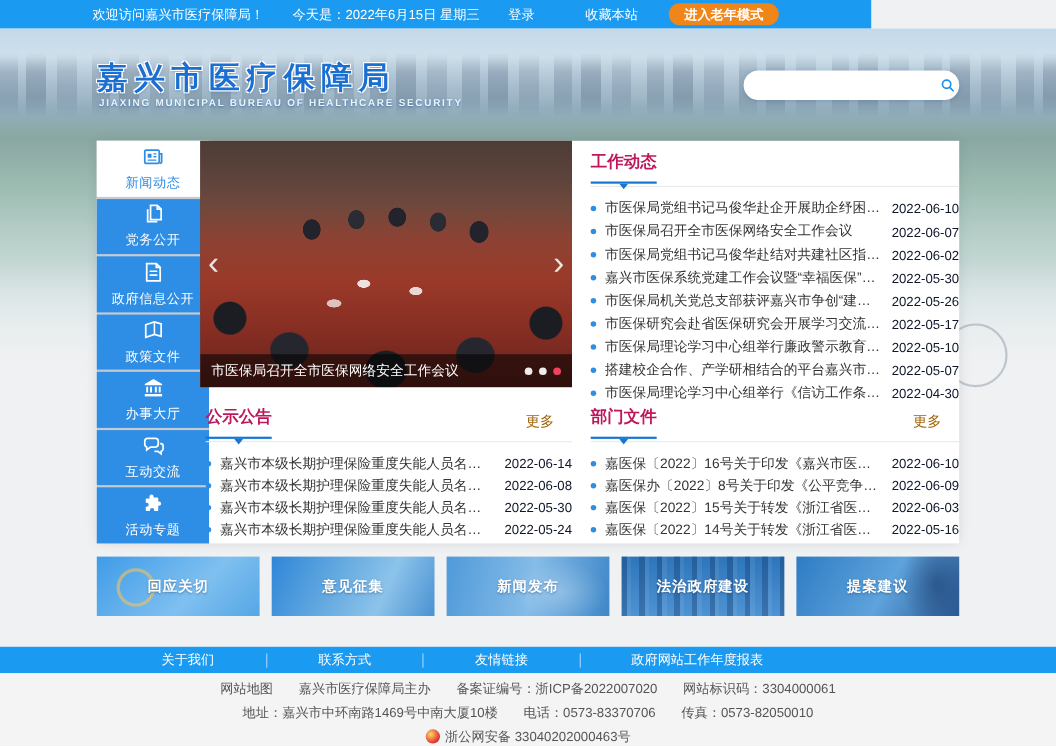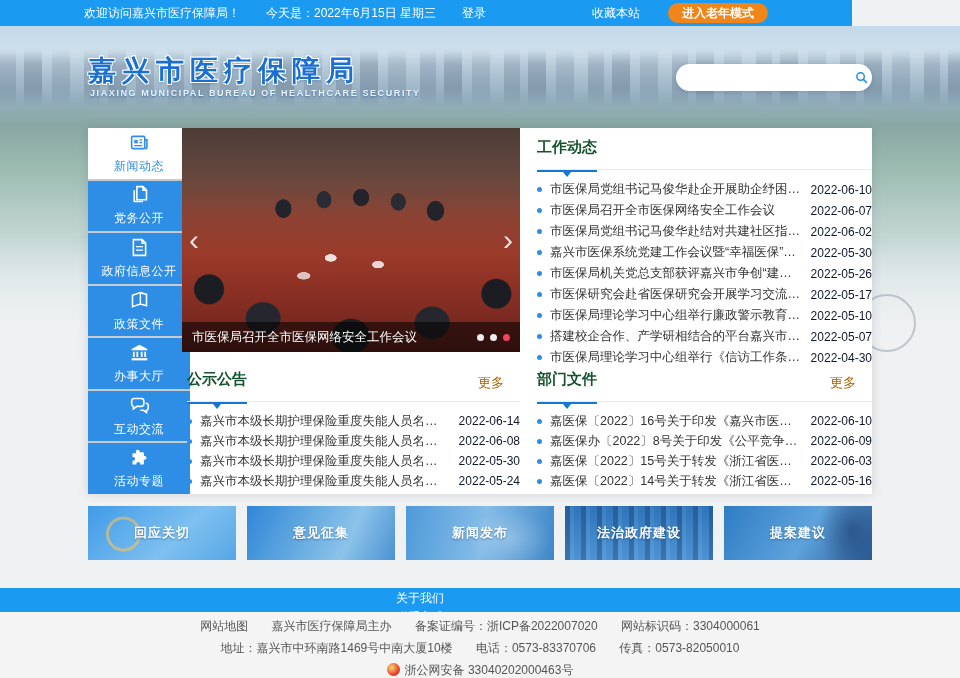--- a/index.html
+++ b/index.html
@@ -1,21 +1,21 @@
 <!DOCTYPE html>
 <html><head>
 <meta charset="utf-8">
 <style>
   html,body{margin:0;padding:0;background:#e9eaec;}
   *{box-sizing:border-box;}
   .page{position:relative;width:960px;height:678px;margin:0 auto;overflow:hidden;
         background:#f0f1f2;font-family:"Liberation Sans","DejaVu Sans",sans-serif;}
 
   
-  .topbar{position:absolute;top:0;left:0;width:852px;height:26px;background:#1b9af2;
+  .topbar{position:absolute;top:0;left:0;width:792px;height:26px;background:#1b9af2;
           display:flex;align-items:center;justify-content:space-between;
           padding:4px 84px;color:#fff;font-size:12px;}
   .topbar-left{display:flex;align-items:center;gap:26px;}
   .topbar-right{display:flex;align-items:center;gap:28px;}
   .topbar a{color:#fff;text-decoration:none;cursor:pointer;}
   .elder-btn{background:#f08519;color:#fff;border:none;border-radius:10px;height:20px;
              padding:0 14px;font-size:12px;font-weight:bold;cursor:pointer;
              font-family:inherit;line-height:20px;}
 
   
@@ -85,21 +85,21 @@
                display:flex;align-items:center;padding:0 10px;z-index:2;}
   .caption{flex:1;color:#fff;font-size:12.5px;white-space:nowrap;overflow:hidden;text-overflow:ellipsis;cursor:pointer;}
   .dots{display:flex;gap:6px;margin-left:8px;}
   .dot{width:7px;height:7px;border-radius:50%;background:rgba(255,255,255,.92);cursor:pointer;}
   .dot.active{background:#f4415f;}
 
   
   .panel{position:absolute;}
   .panel-head{position:relative;height:32px;border-bottom:1px solid #e9e9e9;}
   .panel-title{position:relative;display:inline-block;font-size:15px;font-weight:bold;
-               color:#14532d;padding-bottom:13px;border-bottom:2px solid #1677d3;cursor:pointer;}
+               color:#be185d;padding-bottom:8px;border-bottom:2px solid #1677d3;cursor:pointer;}
   .panel-title::after{content:"";position:absolute;left:26px;bottom:-7px;width:0;height:0;
                border-left:4px solid transparent;border-right:4px solid transparent;
                border-top:5px solid #1677d3;}
   .more{position:absolute;right:16px;top:4px;font-size:13px;color:#a16207;text-decoration:none;cursor:pointer;}
   .plist{list-style:none;margin:9px 0 0;padding:0;}
   .plist li{display:flex;align-items:center;height:21px;cursor:pointer;}
   .bullet{width:5px;height:5px;border-radius:50%;background:#2e8de4;margin-right:8px;flex:none;}
   .item-title{flex:1;font-size:12.5px;color:#333;white-space:nowrap;overflow:hidden;text-overflow:ellipsis;}
   .item-date{flex:none;margin-left:10px;font-size:12px;color:#0f172a;}
   .panel.work-news{left:449px;top:10px;width:335px;}
@@ -124,21 +124,21 @@
       linear-gradient(100deg,#4f9ad9,#85bce8 52%,#3f87c8);}
   .banner.b4{background:
       repeating-linear-gradient(90deg,rgba(12,42,86,.30) 0 5px,rgba(255,255,255,.07) 5px 9px,transparent 9px 16px),
       linear-gradient(180deg,#2e74b9,#4e94d4);}
   .banner.b5{background:
       radial-gradient(45px 60px at 86% 45%,rgba(16,45,90,.45),transparent 70%),
       linear-gradient(120deg,#2f7cc4,#5ea3dc 55%,#2c5b97);}
 
   
   .footer-nav{position:absolute;left:0;top:588px;width:960px;height:24px;background:#1b9af2;}
-  .footer-nav-inner{margin-left:100px;width:640px;height:24px;display:flex;align-items:center;flex-direction:column;}
+  .footer-nav-inner{margin-left:100px;width:640px;height:24px;display:flex;align-items:center;}
   .fn-cell{flex:1;text-align:center;}
   .fn-cell.wide{flex:1.5;}
   .fn-cell a{color:#fff;font-size:12px;text-decoration:none;cursor:pointer;}
   .fn-sep{width:1px;height:13px;background:rgba(255,255,255,.6);}
 
   
   .footer{position:absolute;left:0;top:612px;width:960px;height:66px;background:#f4f4f4;
           color:#555;font-size:12px;text-align:center;}
   .footer .row{margin-top:7px;line-height:15px;text-align:center;}
   .footer .row span{margin:0 10px;}

